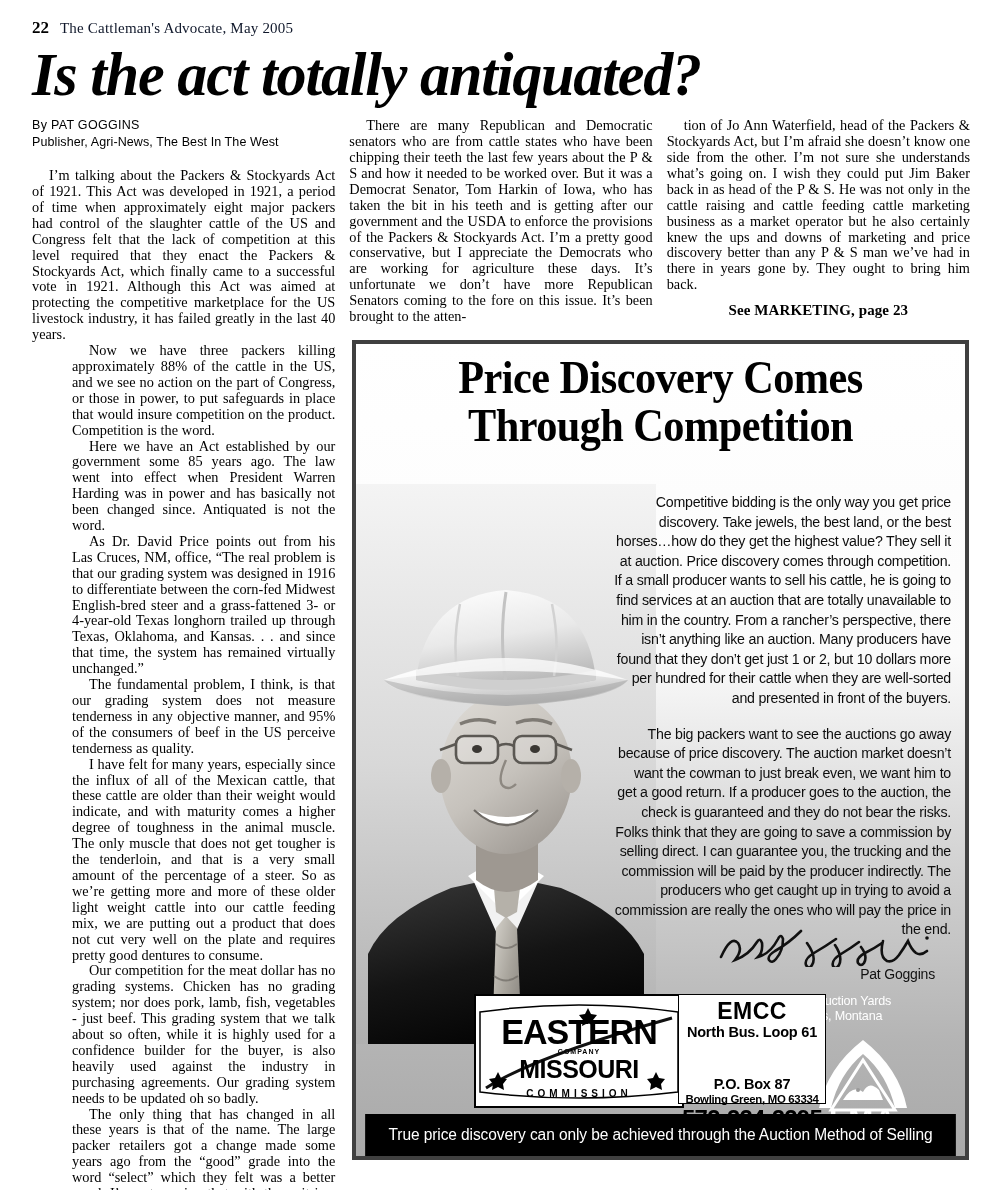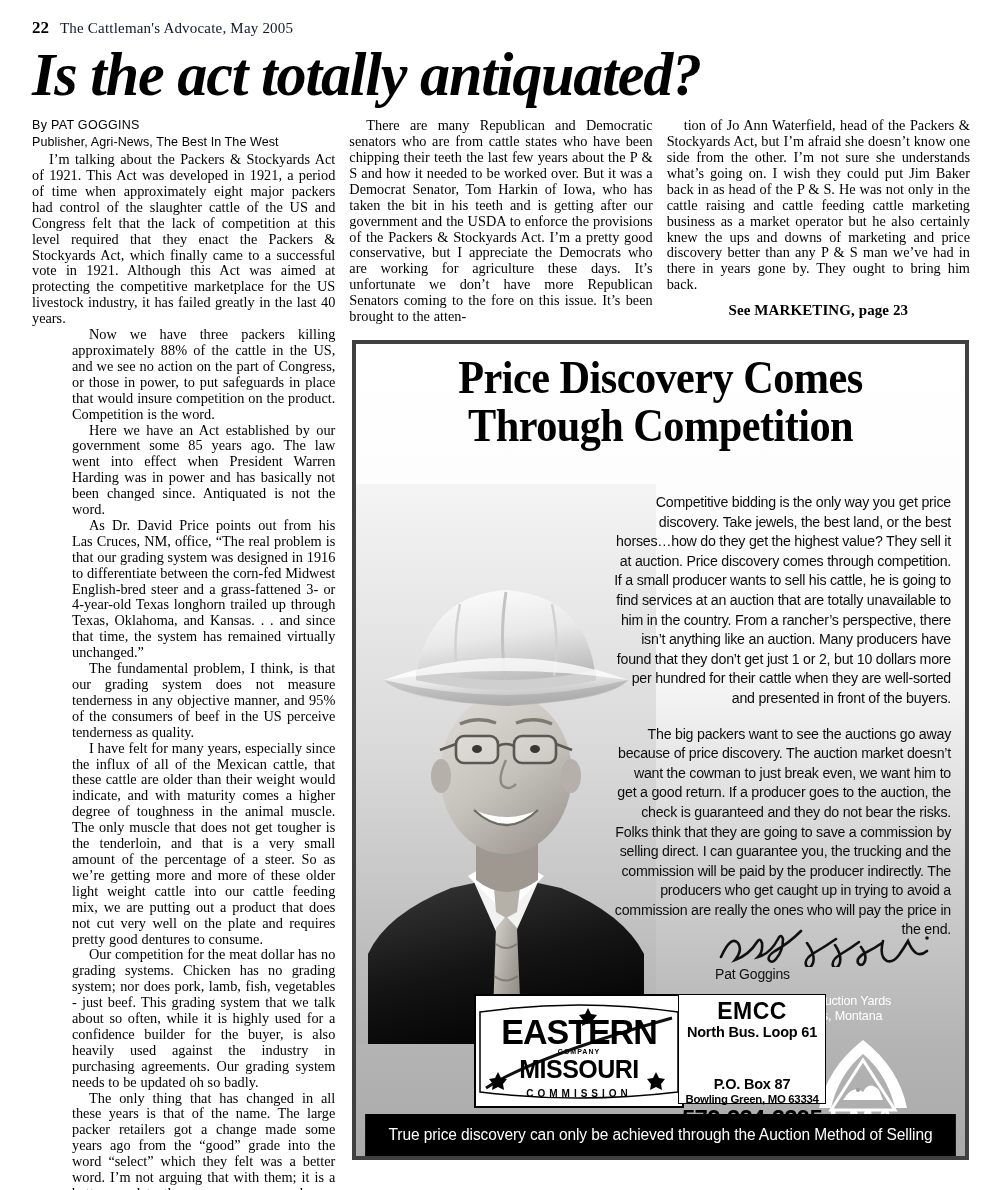--- a/index.html
+++ b/index.html
@@ -35,21 +35,21 @@
   .col{width:308px;}
   .col2,.col3{width:308px;}
 
   .byline-name{
     font-family:"Liberation Sans", sans-serif;
     font-size:12.5px;letter-spacing:.3px;line-height:1.25;
   }
   .byline-sub{
     font-family:"Liberation Sans", sans-serif;
     font-size:12.5px;letter-spacing:.1px;line-height:1.3;
-    margin-bottom:2px;
+    margin-bottom:18px;
   }
 
   p.body{
     font-family:"Liberation Serif", serif;
     font-size:14.3px;
     line-height:15.9px;
     text-align:justify;
     text-indent:17px;
     margin:0;
     hyphens:none;
@@ -107,21 +107,21 @@
     transform:scaleX(.94);transform-origin:right top;
   }
   .ad-copy p{margin:0;}
   .ad-copy p + p{margin-top:16px;}
 
   .sig{
     position:absolute;right:30px;top:583px;width:220px;height:40px;
   }
   .sig svg{width:100%;height:100%;display:block;}
   .sig-name{
-    position:absolute;right:30px;top:622px;width:220px;text-align:left;
+    position:absolute;right:30px;top:622px;width:220px;text-align:right;
     font-family:"Liberation Sans", sans-serif;
     font-size:14px;letter-spacing:-.2px;color:#111;
   }
   .company{
     position:absolute;right:14px;top:650px;width:230px;text-align:center;
     font-family:"Liberation Sans", sans-serif;
     font-size:12.6px;line-height:14.5px;letter-spacing:-.2px;color:#ffffff;
   }
 
   

